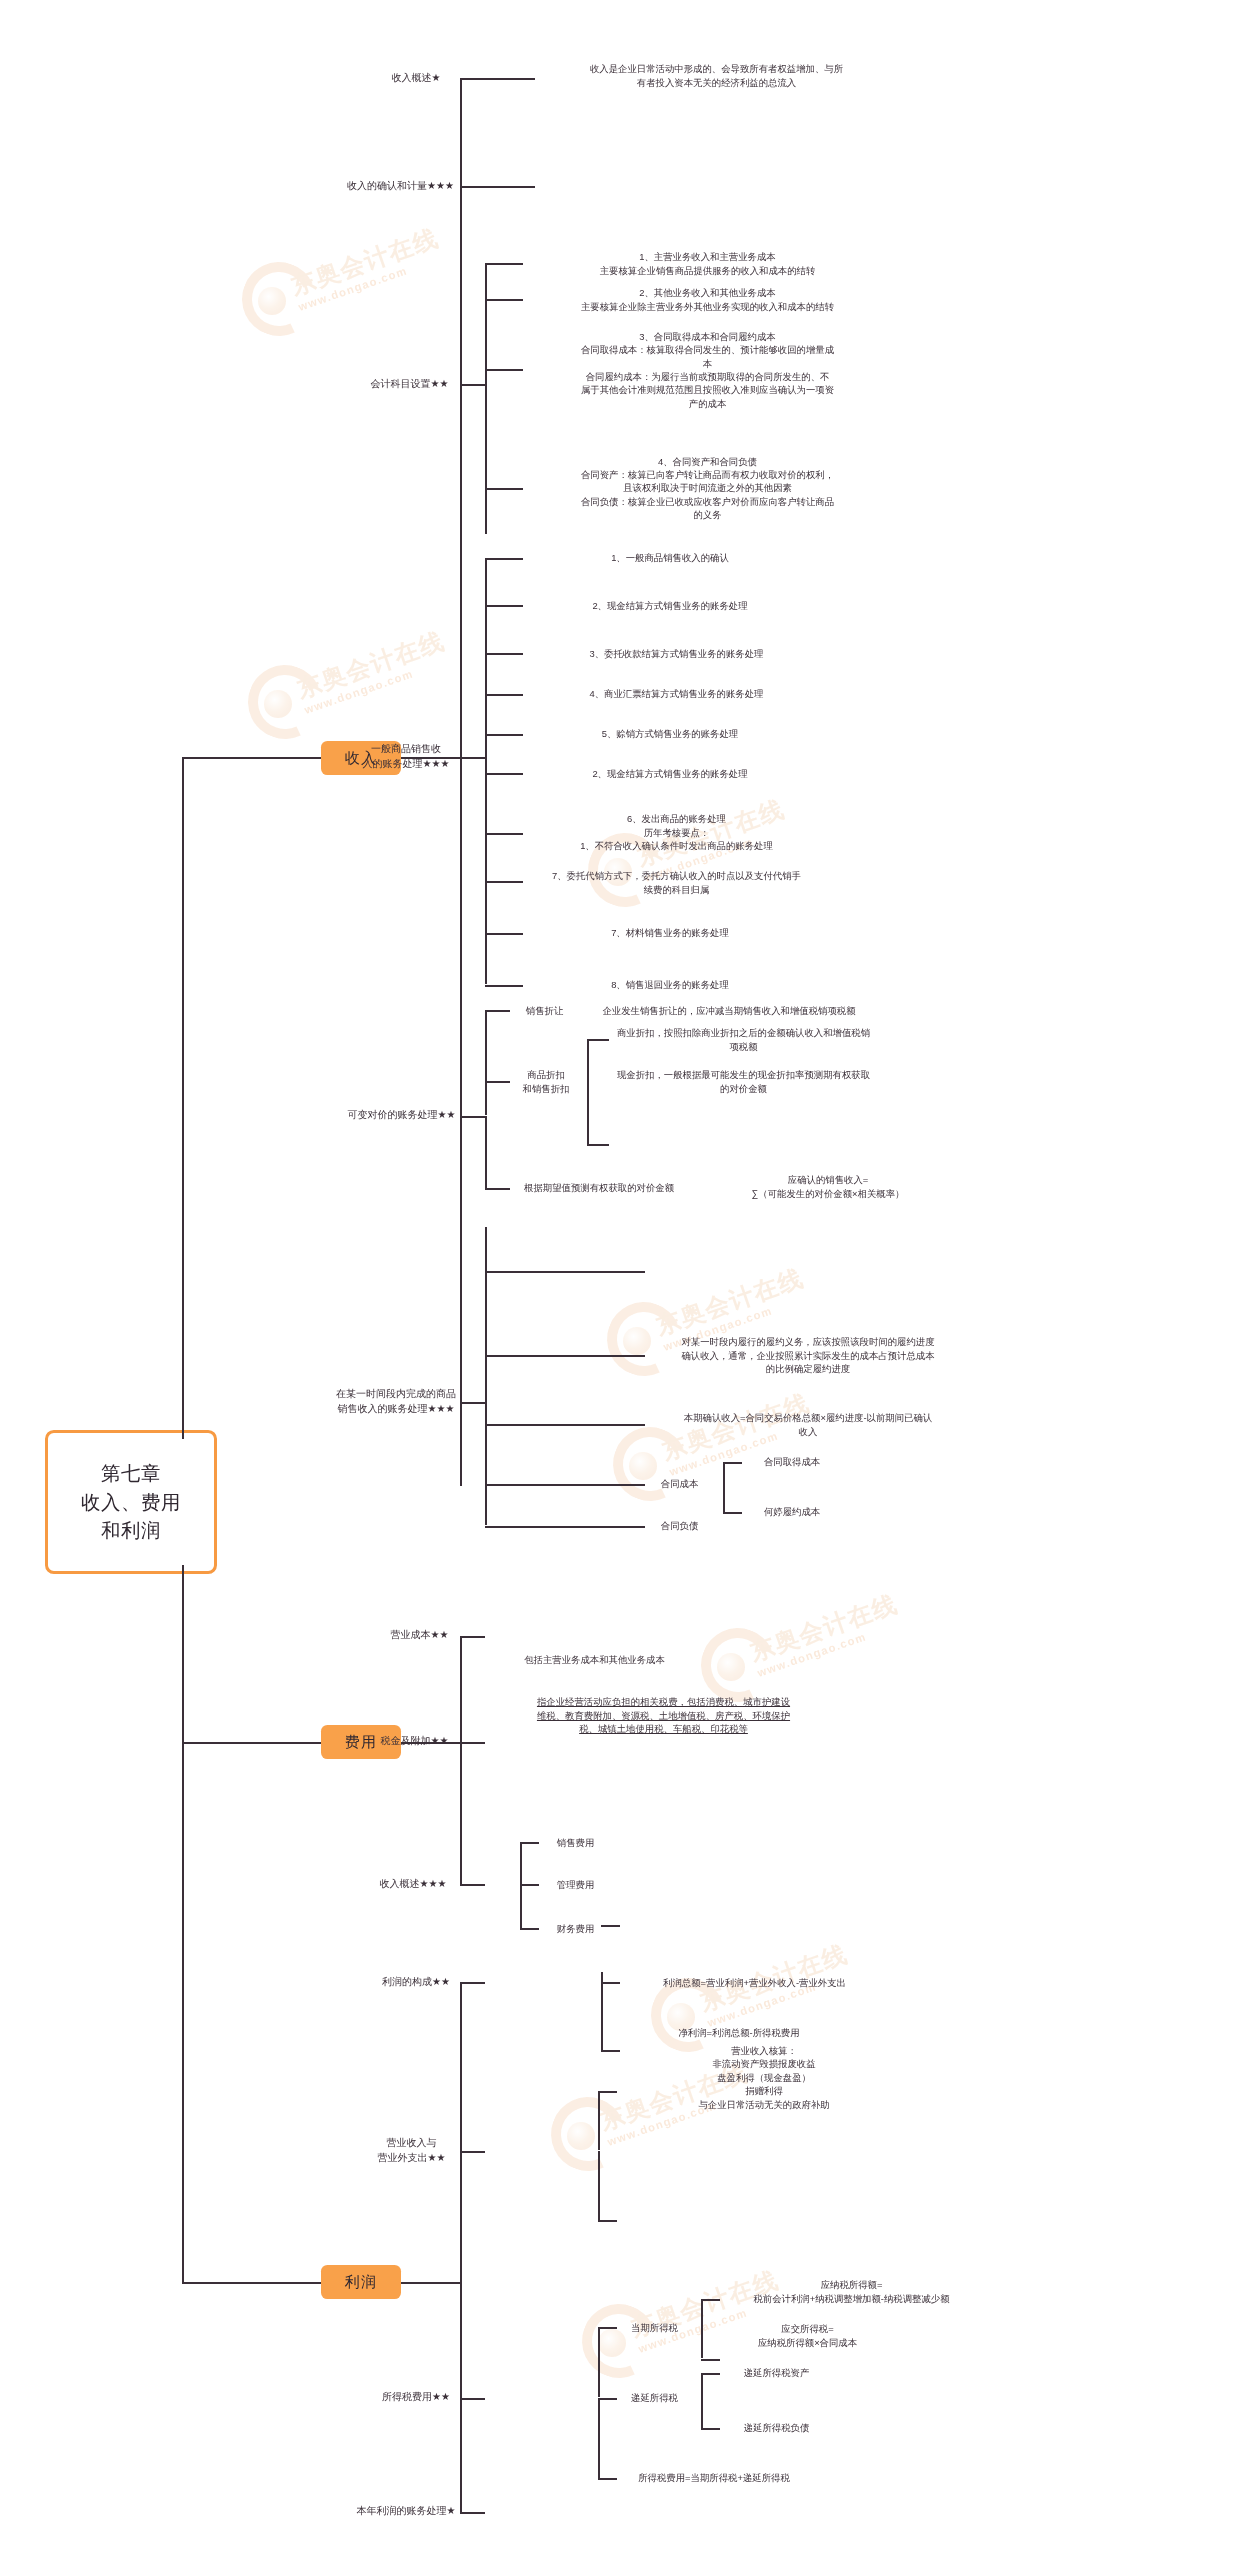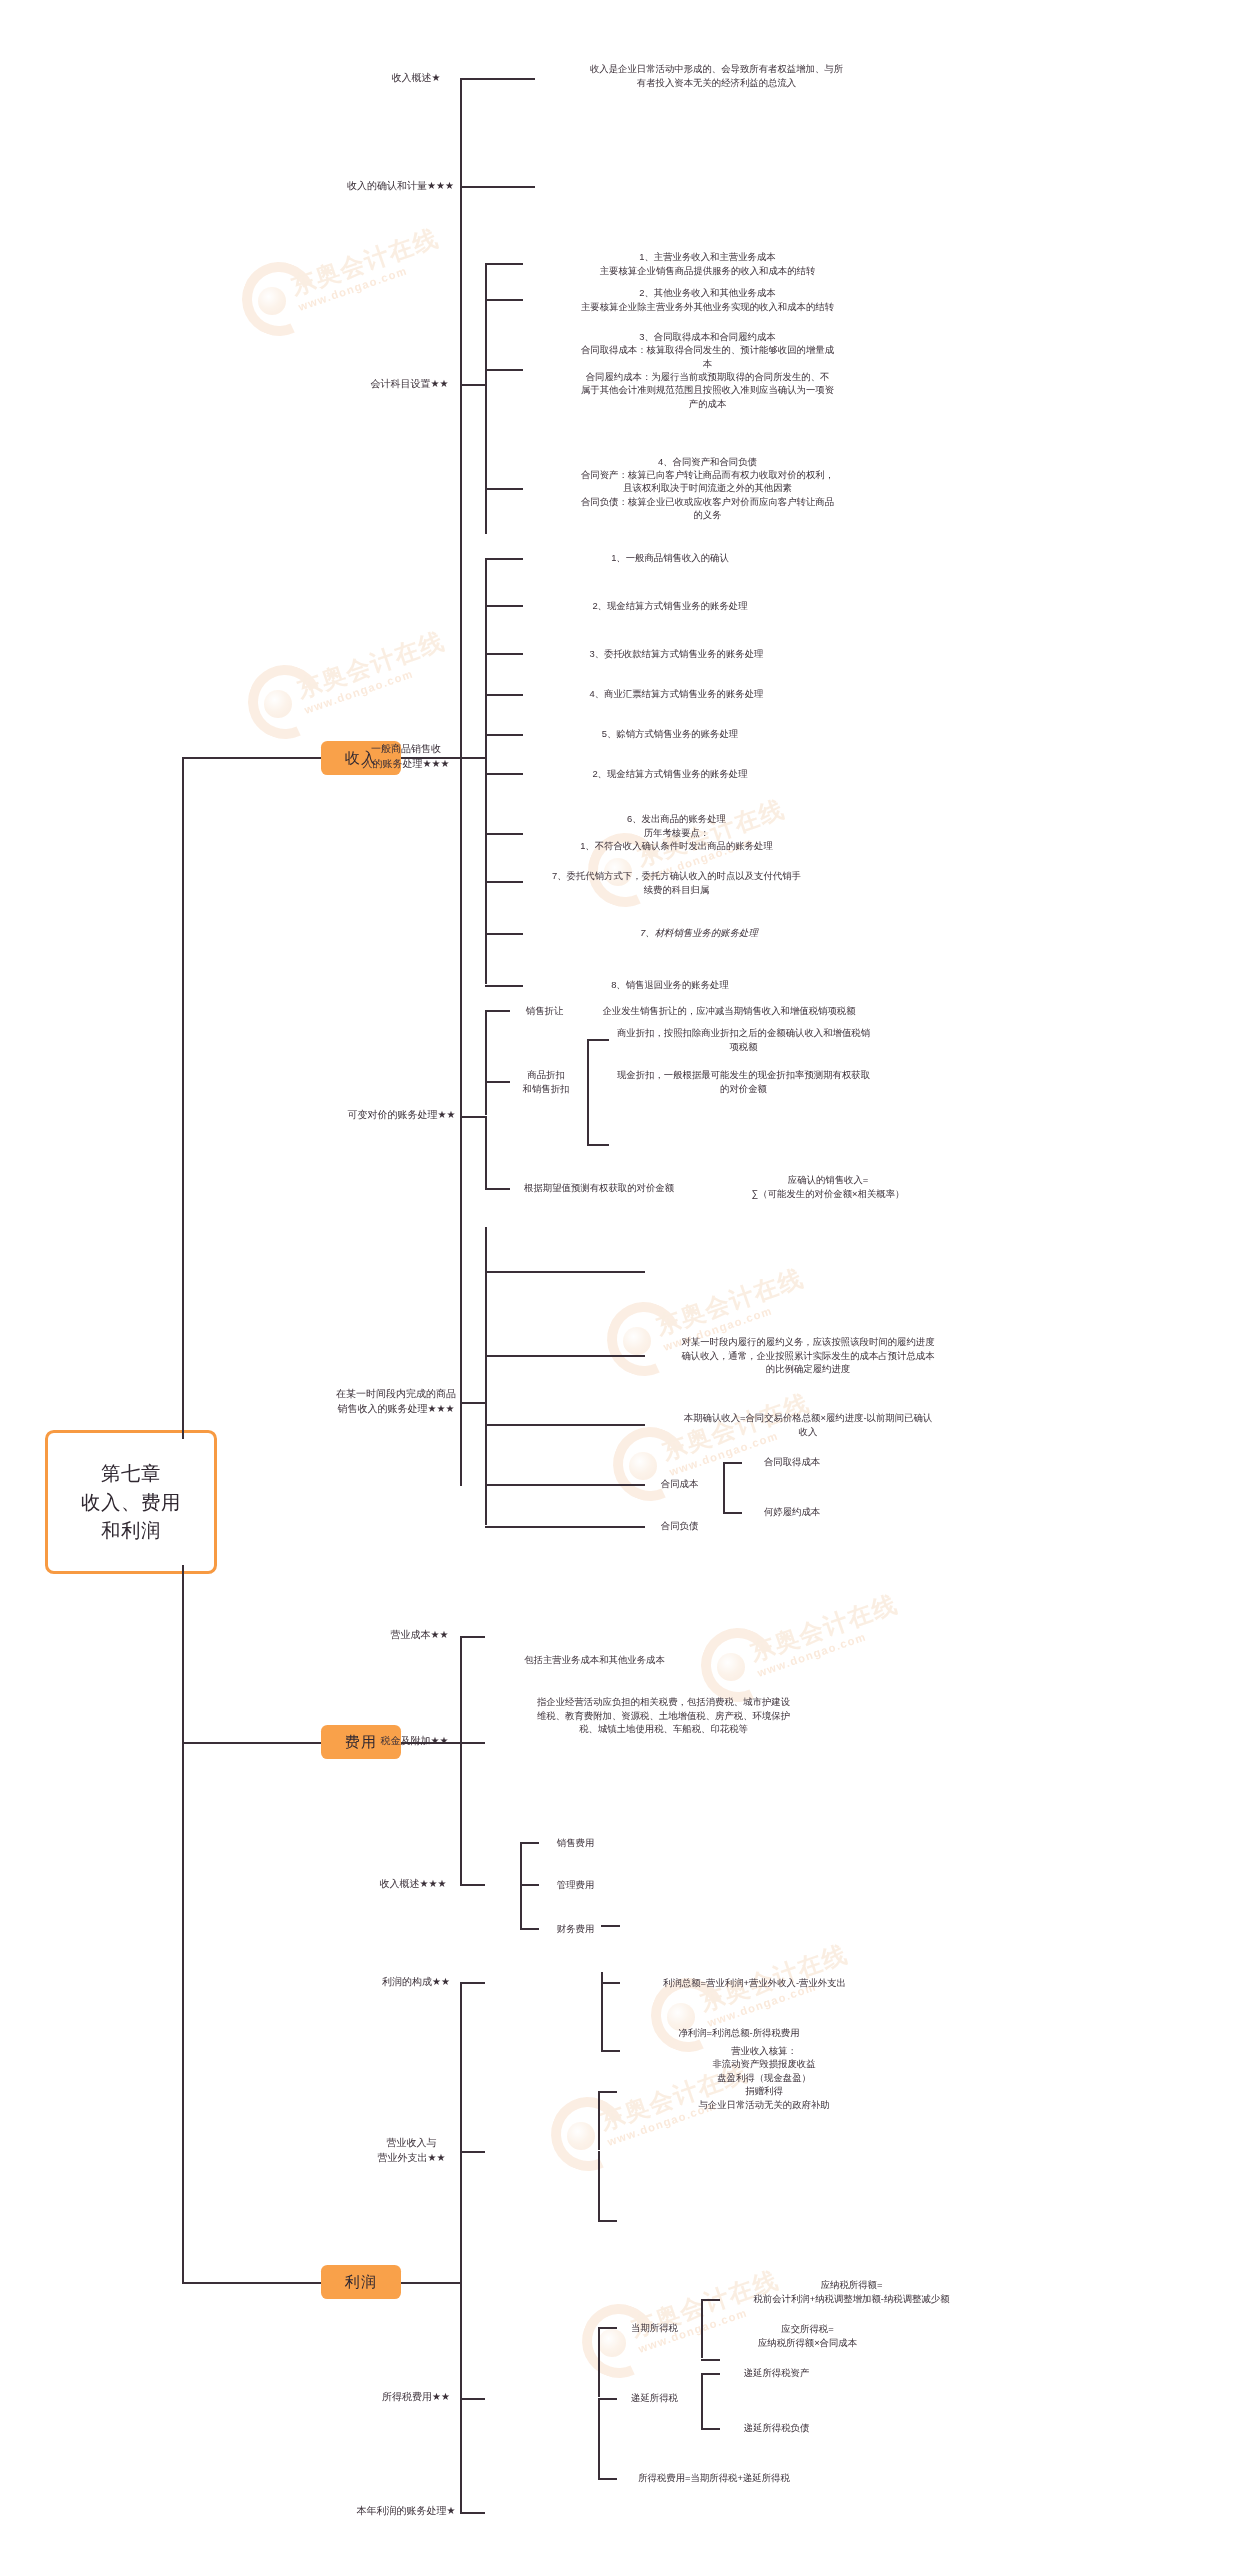--- a/index.html
+++ b/index.html
@@ -274,21 +274,21 @@
   <div class="ln lnh" style="left:485px;top:833px;width:38px;"></div>
   <div class="node leaf" style="left:523px;top:805px;width:307px;height:55px;">6、发出商品的账务处理
 历年考核要点：
 1、不符合收入确认条件时发出商品的账务处理</div>
 
   <div class="ln lnh" style="left:485px;top:881px;width:38px;"></div>
   <div class="node leaf" style="left:523px;top:868px;width:307px;height:29px;">7、委托代销方式下，委托方确认收入的时点以及支付代销手
 续费的科目归属</div>
 
   <div class="ln lnh" style="left:485px;top:933px;width:38px;"></div>
-  <div class="node leaf" style="left:552px;top:923px;width:294px;height:19px;font-style:italic;">7、材料销售业务的账务处理</div>
+  <div class="node leaf" style="left:523px;top:923px;width:294px;height:19px;">7、材料销售业务的账务处理</div>
 
   <div class="ln lnh" style="left:485px;top:985px;width:38px;"></div>
   <div class="node leaf" style="left:523px;top:975px;width:294px;height:19px;">8、销售退回业务的账务处理</div>
 
   <div class="ln lnh" style="left:460px;top:1116px;width:25px;"></div>
   <div class="node lvl2" style="left:343px;top:1106px;width:117px;height:19px;">可变对价的账务处理★★</div>
   <div class="ln lnv" style="left:485px;top:1010px;height:105px;"></div>
   <div class="ln lnv" style="left:485px;top:1116px;height:72px;"></div>
 
   <div class="ln lnh" style="left:485px;top:1010px;width:25px;"></div>
@@ -344,21 +344,21 @@
   <div class="ln lnh" style="left:401px;top:1742px;width:61px;"></div>
   <div class="ln lnv" style="left:460px;top:1636px;height:106px;"></div>
   <div class="ln lnv" style="left:460px;top:1742px;height:143px;"></div>
 
   <div class="ln lnh" style="left:460px;top:1636px;width:25px;"></div>
   <div class="node lvl2" style="left:379px;top:1626px;width:81px;height:19px;">营业成本★★</div>
   <div class="node leaf" style="left:488px;top:1626px;width:213px;height:19px;margin-top:24px;">包括主营业务成本和其他业务成本</div>
 
   <div class="ln lnh" style="left:460px;top:1742px;width:25px;"></div>
   <div class="node lvl2" style="left:369px;top:1732px;width:91px;height:19px;">税金及附加★★</div>
-  <div class="node leaf" style="left:488px;top:1693px;width:351px;height:45px;">指企业经营活动应负担的相关税费，包括消费税、城市护建设
+  <div class="node leaf" style="left:488px;top:1693px;width:351px;height:45px;text-decoration:underline;">指企业经营活动应负担的相关税费，包括消费税、城市护建设
 维税、教育费附加、资源税、土地增值税、房产税、环境保护
 税、城镇土地使用税、车船税、印花税等</div>
 
   <div class="ln lnh" style="left:460px;top:1884px;width:25px;"></div>
   <div class="node lvl2" style="left:366px;top:1875px;width:94px;height:19px;">收入概述★★★</div>
   <div class="ln lnv" style="left:520px;top:1842px;height:42px;"></div>
   <div class="ln lnv" style="left:520px;top:1884px;height:44px;"></div>
   <div class="ln lnh" style="left:520px;top:1842px;width:19px;"></div>
   <div class="node leaf" style="left:538px;top:1833px;width:75px;height:19px;">销售费用</div>
   <div class="ln lnh" style="left:520px;top:1884px;width:19px;"></div>

